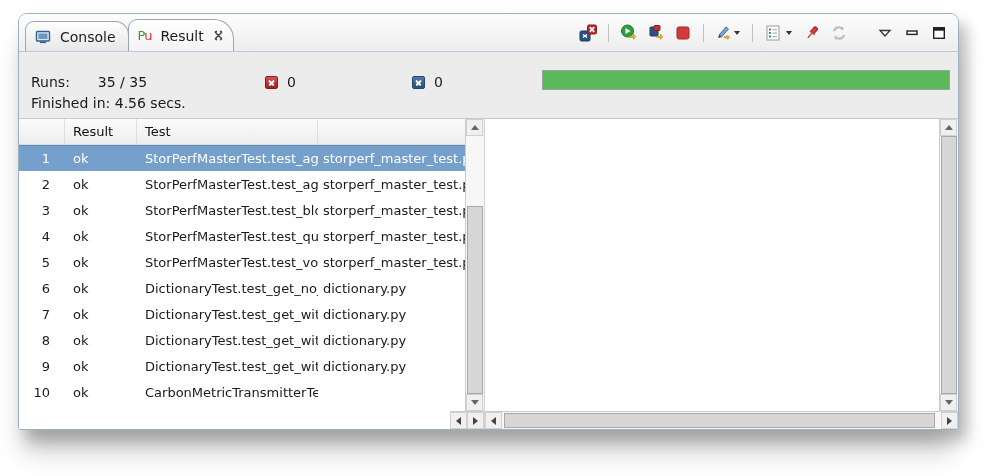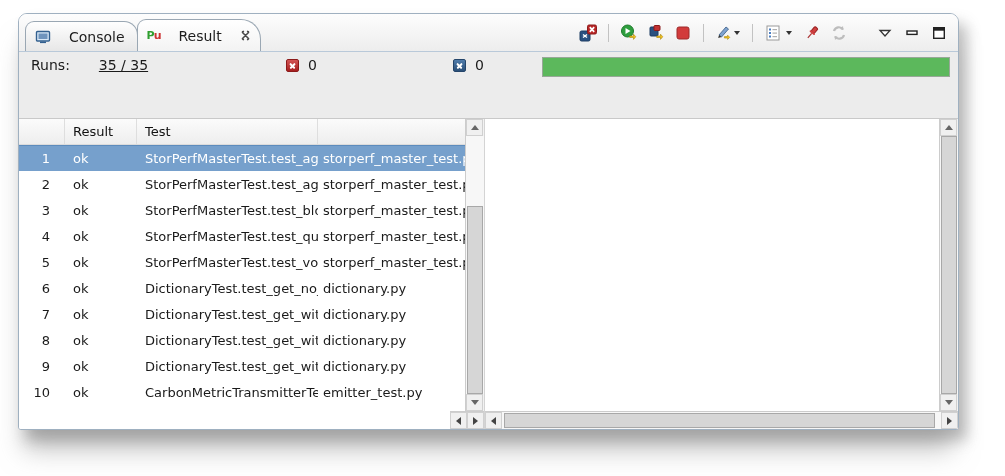--- a/index.html
+++ b/index.html
@@ -16,46 +16,46 @@
     display:flex; flex-direction:column; overflow:hidden;
   }
 
   
   .tabbar {
     height:38px; flex:0 0 38px; display:flex; align-items:flex-end;
     background:linear-gradient(#fdfdfd,#ededed);
     border-bottom:1px solid #b9c9d9; padding:0 6px 0 6px; position:relative;
   }
   .tab {
-    display:flex; align-items:center; gap:18px; height:30px; padding:0 12px 0 9px;
+    display:flex; align-items:center; gap:9px; height:30px; padding:0 12px 0 9px;
     border:1px solid #9aa7b3; border-bottom:none; border-radius:9px 14px 0 0;
     background:linear-gradient(#fefefe,#e7e7e7);
     font-size:14px; color:#1c1c1c; margin-right:-1px; cursor:default;
   }
   .tab.active {
     background:linear-gradient(#ffffff,#f3f3f3);
     border-radius:9px 20px 0 0; height:32px; z-index:2; padding-right:9px;
   }
   .tab .lbl { white-space:nowrap; }
-  .pu-glyph { font-size:11px; font-weight:bold; letter-spacing:-1px; }
+  .pu-glyph { font-size:13px; font-weight:normal; letter-spacing:-1px; }
   .pu-glyph .p { color:#2f9e2f; } .pu-glyph .u { color:#cc3333; }
 
   .toolbar { position:absolute; right:10px; top:0; height:38px; display:flex; align-items:center; gap:9px; }
   .tbtn { width:18px; height:18px; display:flex; align-items:center; justify-content:center; }
   .tsep { width:1px; height:18px; background:#c2c2c2; margin:0 2px; }
   .tgap { width:10px; }
 
   
   .info {
     flex:0 0 66px; background:#ececec; padding-top:5px;
     font-size:14px; color:#1a1a1a;
   }
-  .runs-row { height:33px; display:flex; align-items:flex-start; padding:0 8px 0 12px;gap:20px; }
+  .runs-row { height:33px; display:flex; align-items:flex-end; padding:0 8px 0 12px; }
   .runs-label { }
-  .runs-value { margin-left:9px;text-decoration:underline; }
+  .runs-value { margin-left:28px; }
   .cnt-group { display:flex; align-items:center; gap:9px; }
   .cnt-group.err { margin-left:118px; }
   .cnt-group.fail { margin-left:116px; }
   .sq-icon { width:13px; height:13px; border-radius:2px; position:relative; }
   .sq-icon.red { background:linear-gradient(#d35454,#a61f1f); border:1px solid #8c1a1a; }
   .sq-icon.blue { background:linear-gradient(#4f7cab,#2a4f78); border:1px solid #24456a; }
   .sq-icon::before, .sq-icon::after {
     content:""; position:absolute; left:2px; right:2px; top:5px; height:1.6px;
     background:#fff; border-radius:1px;
   }
@@ -245,20 +245,23 @@
           <span>0</span>
         </span>
         <span class="cnt-group fail">
           <span class="sq-icon blue"></span>
           <span>0</span>
         </span>
         <span class="progress-wrap">
           <span class="progress-fill" id="progress-fill" style="display: block; width: 100%; background: rgb(92, 184, 92);"></span>
         </span>
       </div>
+      <div class="finished-row">
+        <span>Finished in: 4.56 secs.</span>
+      </div>
     </div>
 
     <div class="main">
 
       <div class="left-pane">
         <div class="left-body">
           <div class="table-area">
             <div class="thead">
               <div class="hc c-idx">
                   <span></span>
@@ -322,21 +325,20 @@
                 <div class="trow">
     <div class="c idx">9</div>
     <div class="c res">ok</div>
     <div class="c test">DictionaryTest.test_get_with_</div>
     <div class="c file">dictionary.py</div>
   </div>
                 <div class="trow">
     <div class="c idx">10</div>
     <div class="c res">ok</div>
     <div class="c test">CarbonMetricTransmitterTes</div>
-    <div class="c file">emitter_test.py</div>
   </div>
               </div>
           </div>
 
           <div class="vscroll">
             <div class="sb-btn">
                 <span class="sb-arrow ar-up"></span>
               </div>
             <div class="v-track">
               <div class="v-thumb" style="top:70px; bottom:0;"></div>

